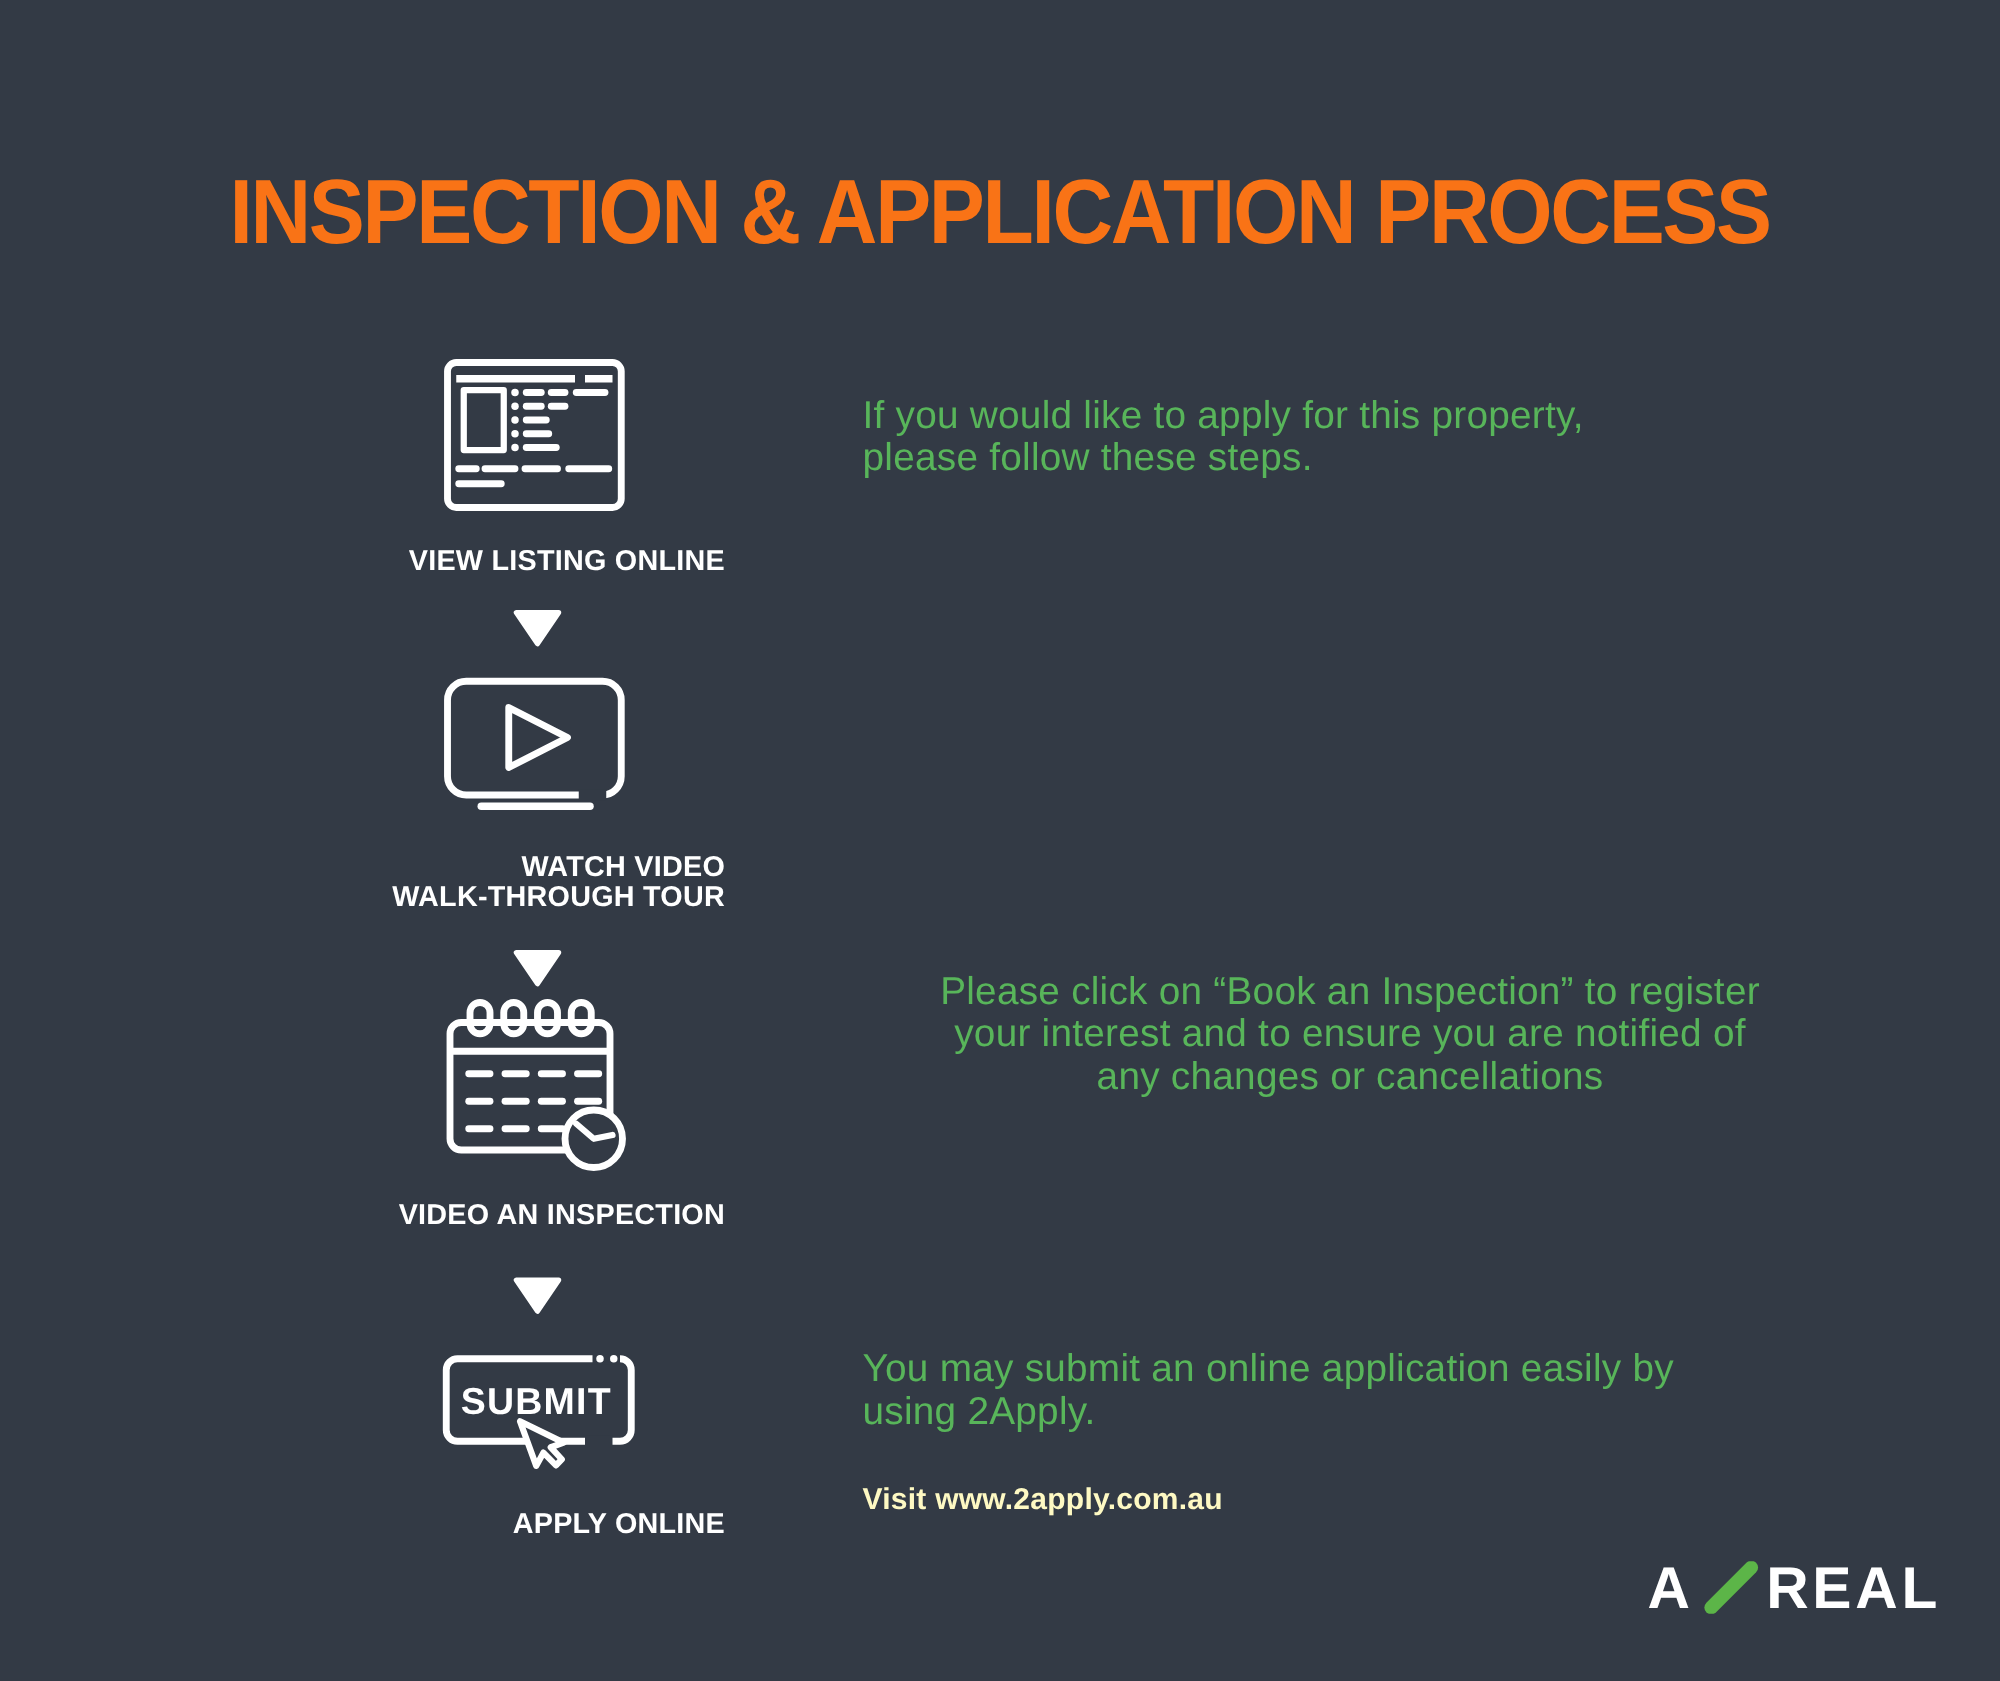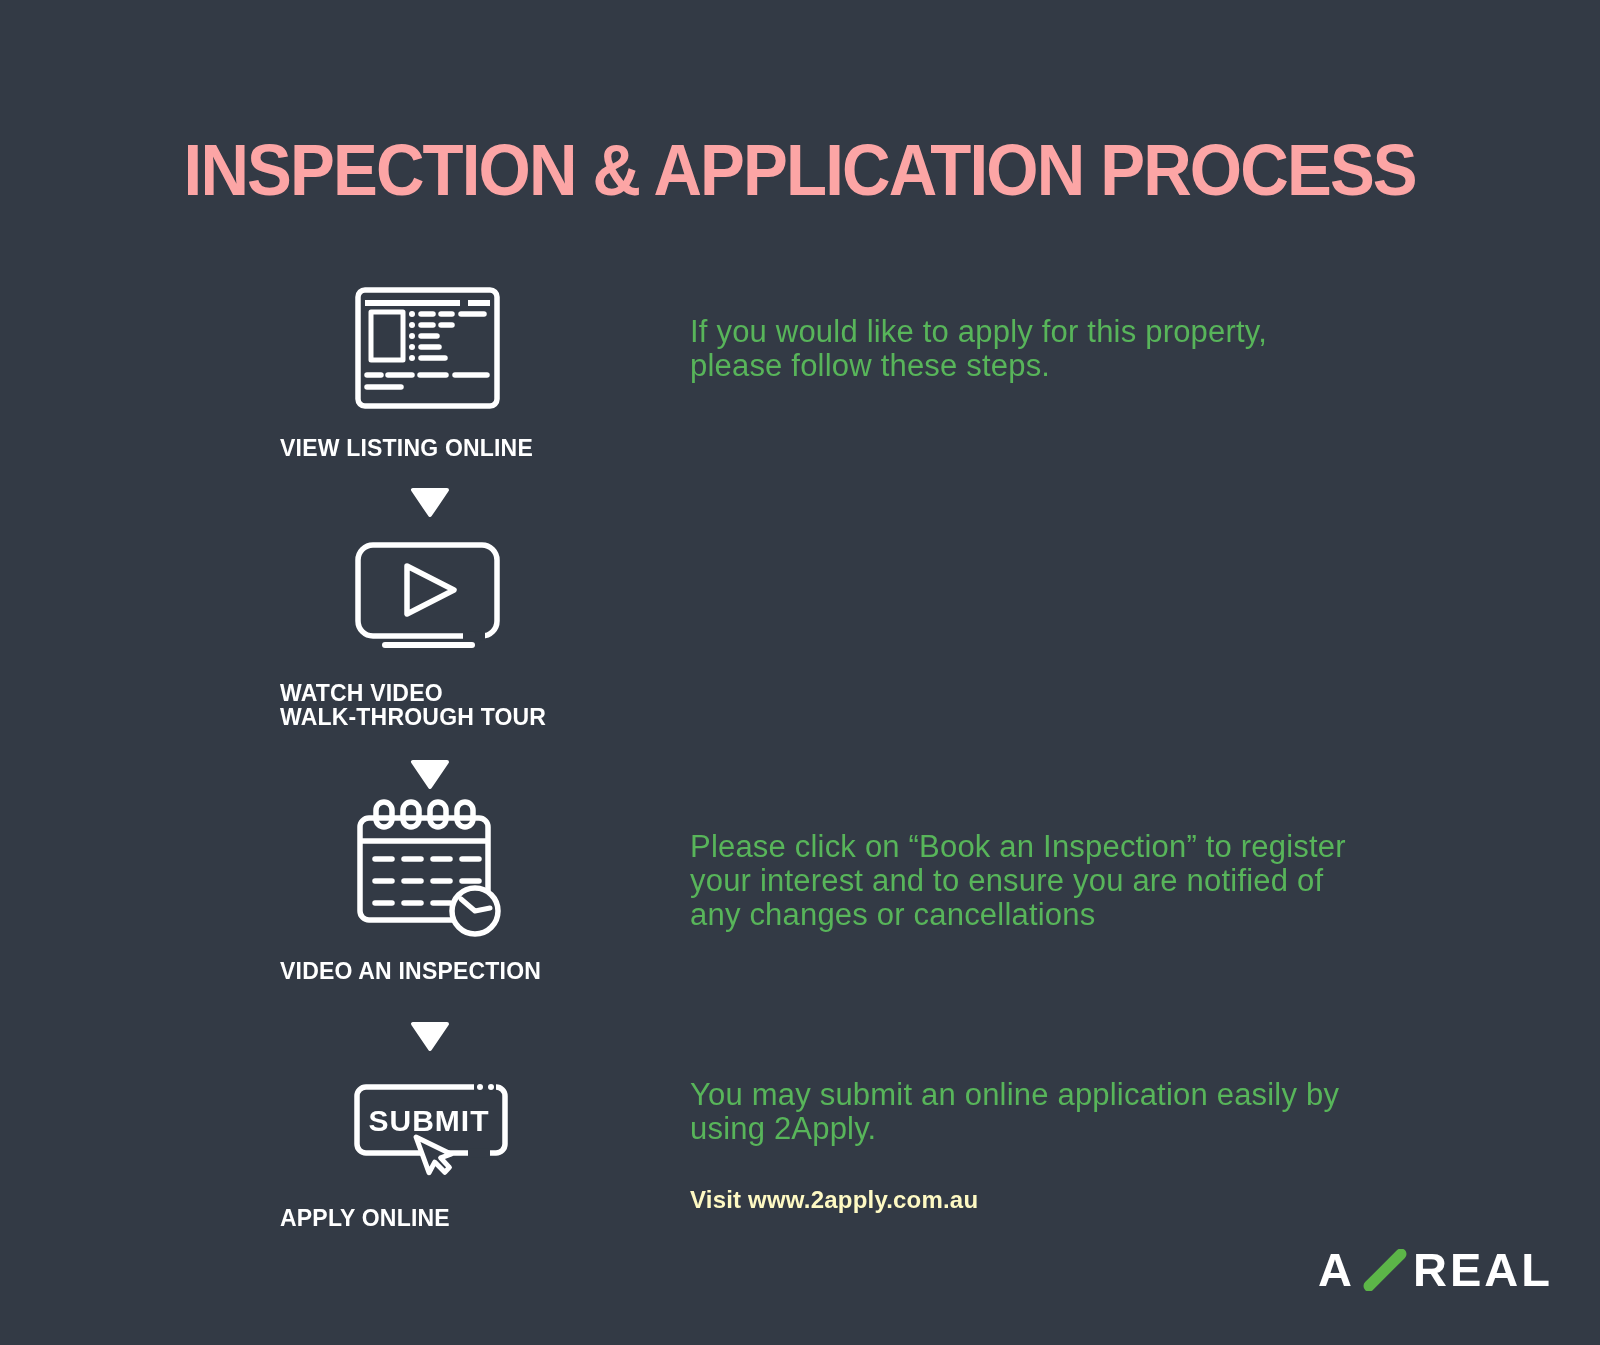--- a/index.html
+++ b/index.html
@@ -3,55 +3,55 @@
 <meta charset="utf-8">
 <style>
   html,body{margin:0;padding:0;background:#1f242d;}
   .canvas{
     position:relative;width:1600px;height:1345px;overflow:hidden;
     background:#333A45;
     font-family:"Liberation Sans", sans-serif;
   }
   .title{
     position:absolute;top:130px;left:0;width:1600px;height:80px;line-height:80px;
-    text-align:center;color:#fca5a5;font-size:73px;font-weight:700;letter-spacing:-2px;
+    text-align:center;color:#f97316;font-size:73px;font-weight:700;letter-spacing:-2px;
     white-space:nowrap;
   }
   .title .squeeze{display:inline-block;transform:scaleX(0.92);transform-origin:50% 50%;}
 
   .icon{position:absolute;}
   .icon svg{display:block;}
   #icon-browser{left:355px;top:287px;}
   #icon-video{left:355px;top:540px;}
   #icon-calendar{left:355px;top:796px;}
   #icon-submit{left:350px;top:1083px;}
 
   .step-label{
-    position:absolute;left:280px;width:300px;text-align:left;
+    position:absolute;left:280px;width:300px;text-align:right;
     color:#ffffff;font-weight:700;font-size:23px;line-height:24px;
     letter-spacing:0.2px;white-space:pre-line;
   }
   #label-1{top:436px;}
   #label-2{top:681px;}
   #label-3{top:959px;}
   #label-4{top:1206px;}
 
   .arrow{position:absolute;left:410px;width:40px;height:31px;}
   #arrow-1{top:487px;}
   #arrow-2{top:759px;}
   #arrow-3{top:1021px;}
 
   .desc{
     position:absolute;left:690px;width:780px;
     color:#58B55A;font-size:31px;line-height:34px;font-weight:400;
     white-space:pre-line;letter-spacing:0.2px;
   }
   #desc-1{top:315px;}
   #desc-2{top:540px;}
-  #desc-3{top:830px;}
+  #desc-3{top:776px;text-align:center;}
   #desc-4{top:1078px;}
   .note{
     position:absolute;left:690px;top:1186px;
     color:#fef9c3;font-size:24px;font-weight:700;letter-spacing:0.2px;
   }
 
   .logo{
     position:absolute;left:1318px;top:1247px;height:46px;
     display:flex;align-items:center;color:#ffffff;
     font-size:47px;font-weight:700;letter-spacing:3px;line-height:46px;

